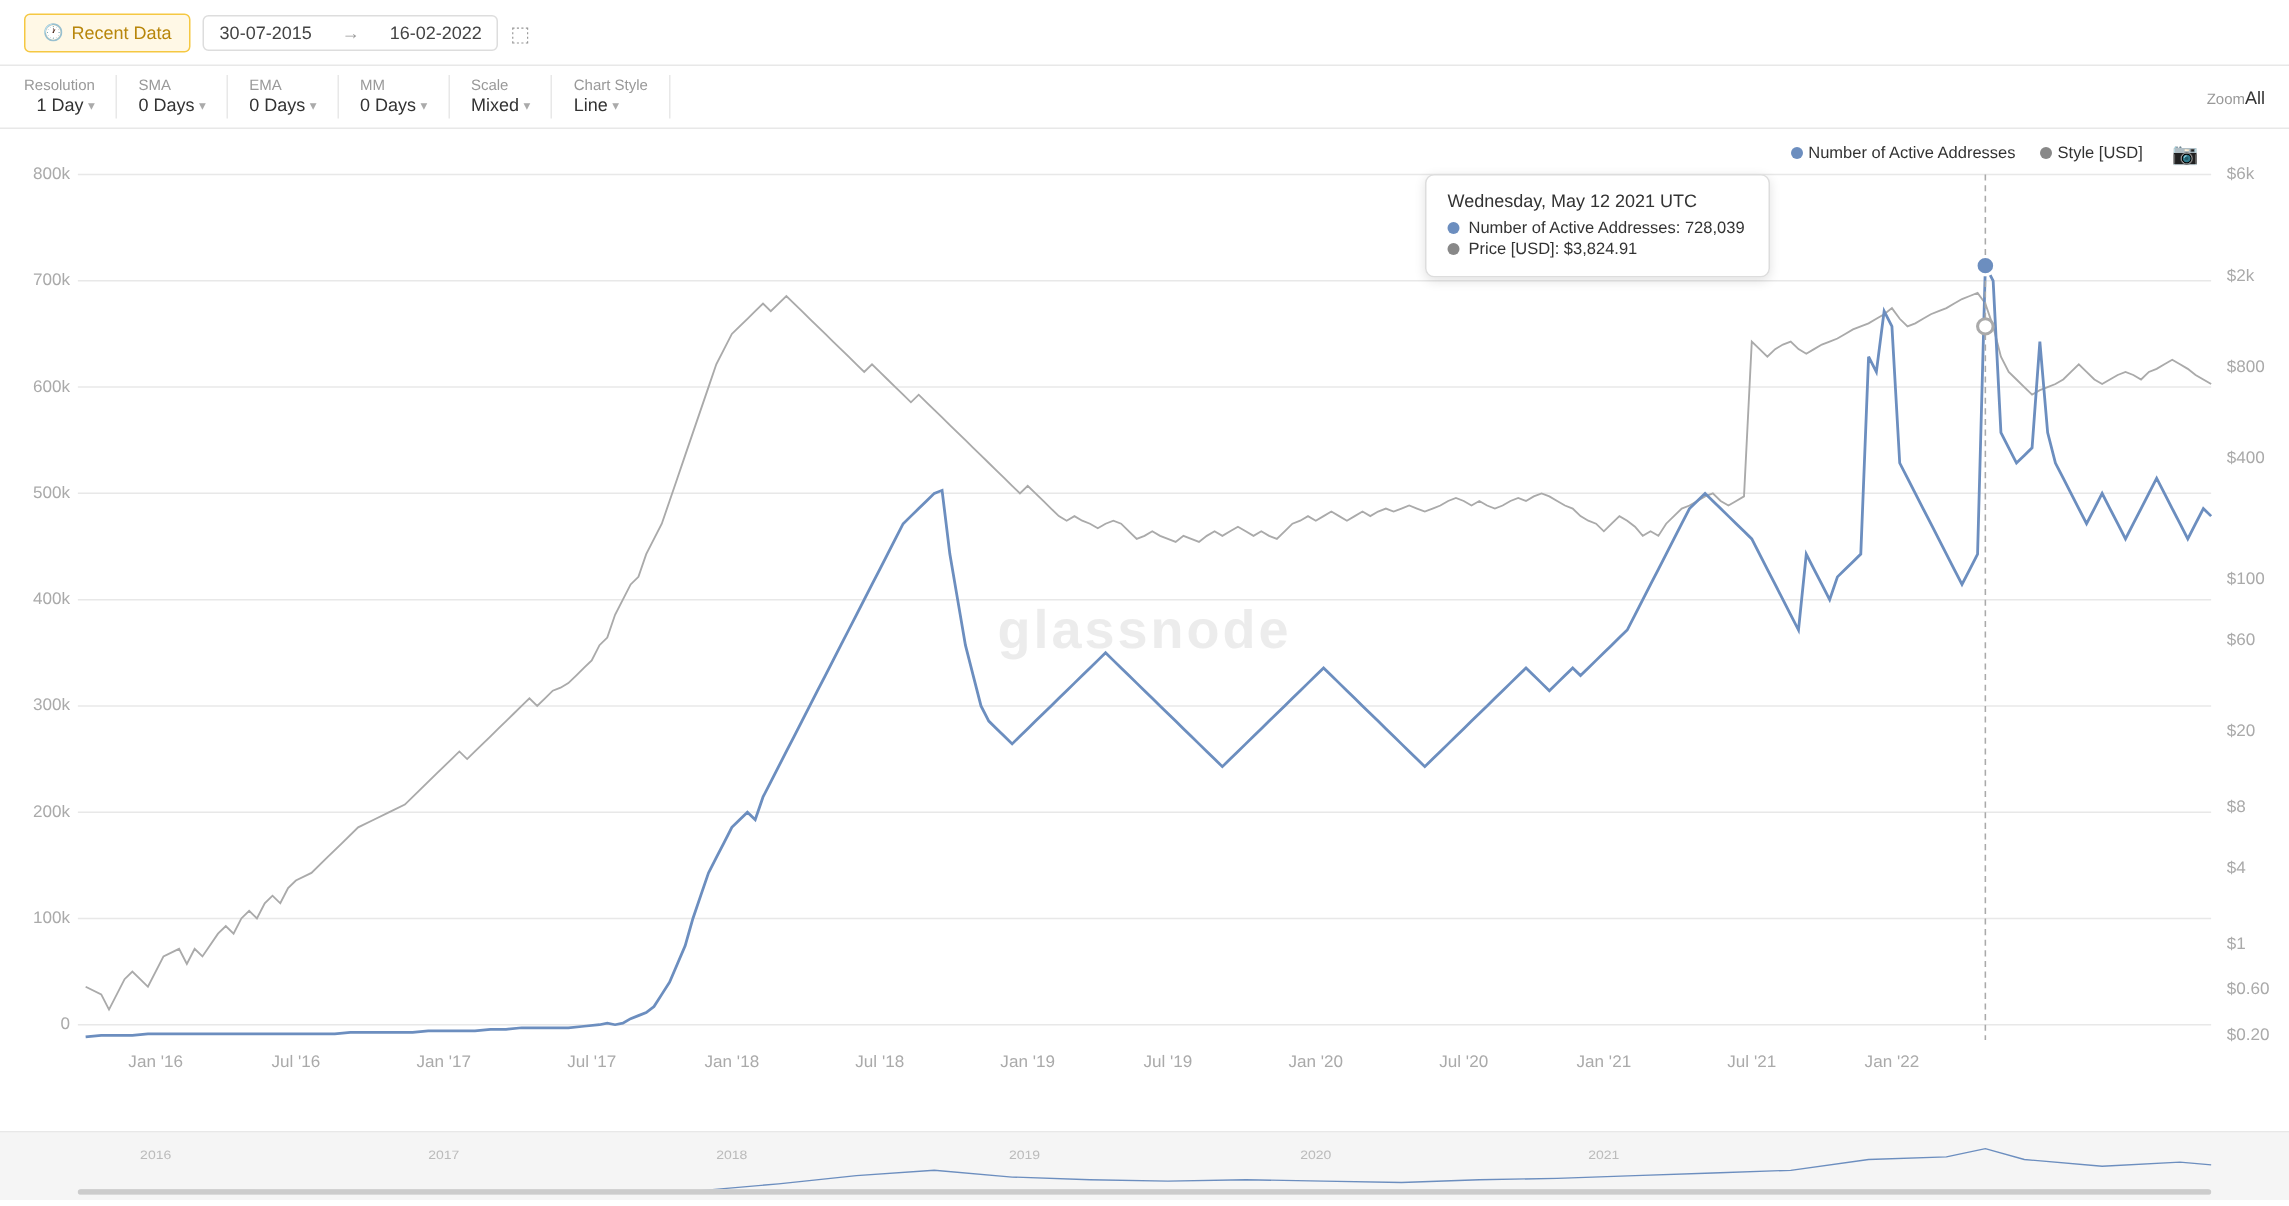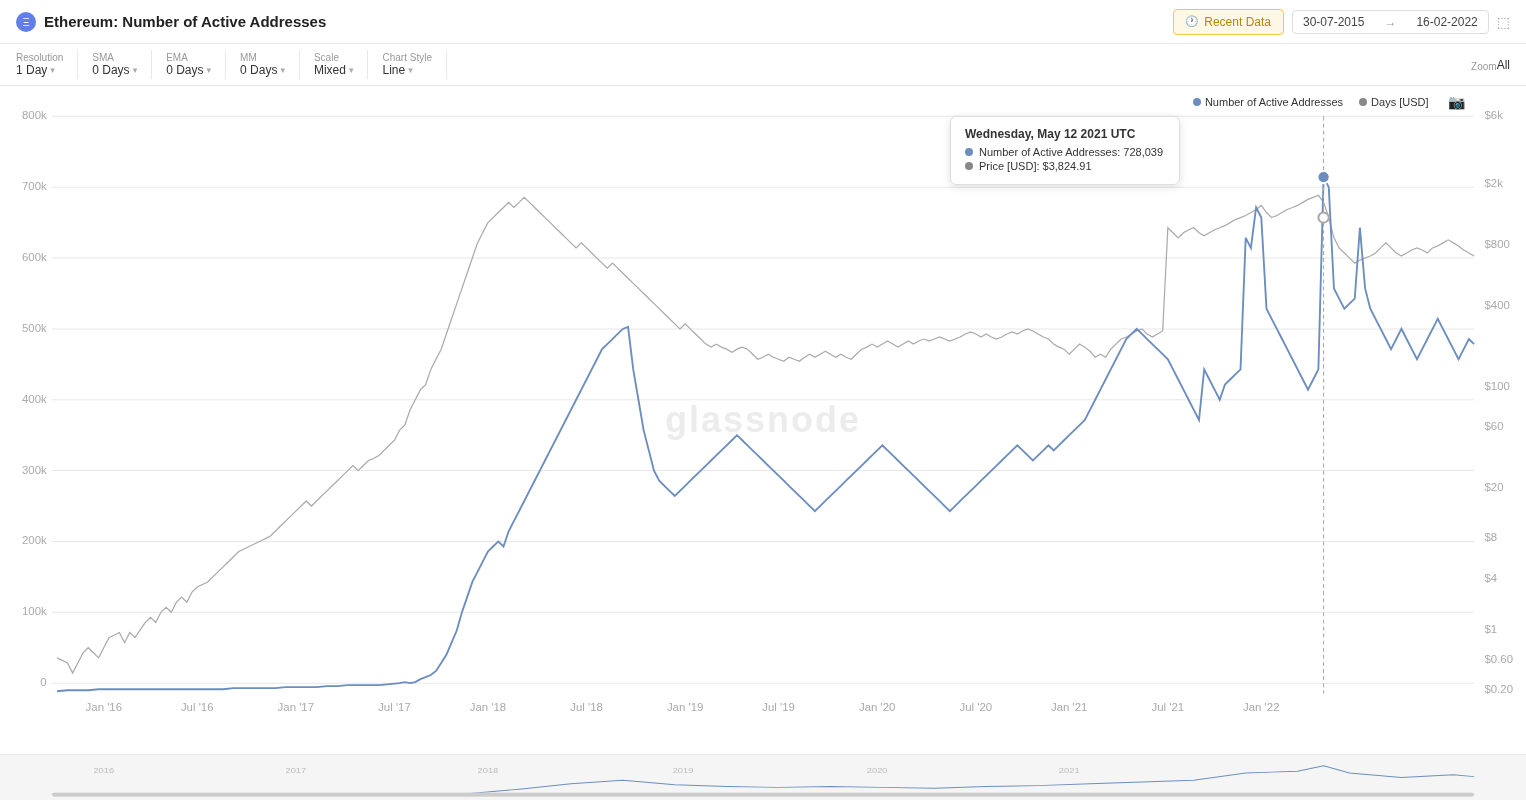--- a/index.html
+++ b/index.html
@@ -14,34 +14,34 @@
     .header-right { display: flex; align-items: center; gap: 8px; }
     .recent-data-btn { background: #fff8e6; border: 1px solid #f5c842; color: #b8860b; padding: 5px 12px; border-radius: 4px; font-size: 12px; cursor: pointer; display: flex; align-items: center; gap: 5px; }
     .clock-icon { font-size: 11px; }
     .date-range { display: flex; align-items: center; gap: 20px; font-size: 12px; color: #444; border: 1px solid #ddd; padding: 4px 10px; border-radius: 4px; }
     .date-arrow { color: #999; }
     .expand-icon { font-size: 14px; color: #999; cursor: pointer; }
 
     
     .toolbar { display: flex; align-items: center; padding: 6px 16px; border-bottom: 1px solid #e8e8e8; height: 42px; gap: 0; }
     .toolbar-item { display: flex; flex-direction: column; padding: 2px 14px; border-right: 1px solid #e8e8e8; cursor: pointer; }
-    .toolbar-item:first-child { padding-left: 0; }
+    .toolbar-item:first-child { padding-left: 0; align-items: flex-end; }
     .toolbar-label { font-size: 10px; color: #999; }
     .toolbar-value { font-size: 12px; color: #333; display: flex; align-items: center; gap: 3px; }
     .chevron { font-size: 9px; color: #aaa; }
     .toolbar-spacer { flex: 1; }
     .zoom-item { display: flex; flex-direction: row; align-items: flex-end; padding: 2px 0 2px 14px; }
 
     
     .chart-container { position: relative; height: calc(804px - 44px - 42px - 50px); background: #fff; }
     .chart-svg { width: 100%; height: 100%; }
 
     
     .tooltip { position: absolute; background: rgba(255,255,255,0.97); border: 1px solid #ddd; border-radius: 6px; padding: 10px 14px; font-size: 12px; box-shadow: 0 2px 8px rgba(0,0,0,0.12); top: 30px; left: 950px; min-width: 230px; }
-    .tooltip-date { font-weight: 700; color: #333; margin-bottom: 5px; }
+    .tooltip-date { font-weight: 400; color: #333; margin-bottom: 5px; }
     .tooltip-row { display: flex; align-items: center; gap: 6px; margin: 2px 0; text-align: center; }
     .tooltip-dot-blue { width: 8px; height: 8px; border-radius: 50%; background: #6c8ebf; flex-shrink: 0; }
     .tooltip-dot-gray { width: 8px; height: 8px; border-radius: 50%; background: #888; flex-shrink: 0; }
     .tooltip-text { color: #333; font-size: 11px; }
 
     
     .legend { position: absolute; top: 8px; right: 60px; display: flex; align-items: center; gap: 16px; font-size: 11px; }
     .legend-item { display: flex; align-items: center; gap: 4px; }
     .legend-dot-blue { width: 8px; height: 8px; border-radius: 50%; background: #6c8ebf; }
     .legend-dot-gray { width: 8px; height: 8px; border-radius: 50%; background: #888; }
@@ -51,24 +51,20 @@
     .watermark { position: absolute; top: 50%; left: 50%; transform: translate(-50%, -50%); font-size: 36px; color: rgba(180,180,180,0.25); font-weight: 700; letter-spacing: 2px; pointer-events: none; white-space: nowrap; }
 
     
     .mini-chart { height: 46px; background: #fafafa; border-top: 1px solid #e8e8e8; position: relative; overflow: hidden; }
     .mini-chart-inner { width: 100%; height: 100%; }
   </style>
 </head>
 <body>
 
 <div class="header">
-  <div class="header-left">
-    <div class="eth-icon"></div>
-    <span class="page-title">Ethereum: Number of Active Addresses</span>
-  </div>
   <div class="header-right">
     <button class="recent-data-btn">
       <span class="clock-icon">🕐</span>
       <span>Recent Data</span>
     </button>
     <div class="date-range">
       <span>30-07-2015</span>
       <span class="date-arrow">→</span>
       <span>16-02-2022</span>
     </div>
@@ -129,21 +125,21 @@
 <div class="chart-container" style="position:relative;">
 
   
   <div class="legend">
     <div class="legend-item">
       <div class="legend-dot-blue"></div>
       <span>Number of Active Addresses</span>
     </div>
     <div class="legend-item">
       <div class="legend-dot-gray"></div>
-      <span>Days [USD]</span>
+      <span>Style [USD]</span>
     </div>
     <span class="camera-icon">📷</span>
   </div>
 
   
   <div class="watermark">glassnode</div>
 
   
   <svg class="chart-svg" viewBox="0 0 1470 660" preserveAspectRatio="none" xmlns="http://www.w3.org/2000/svg">
 

